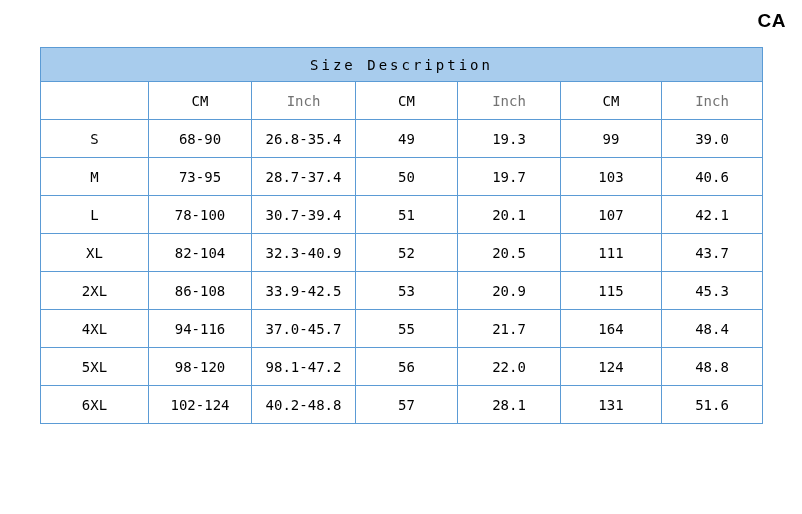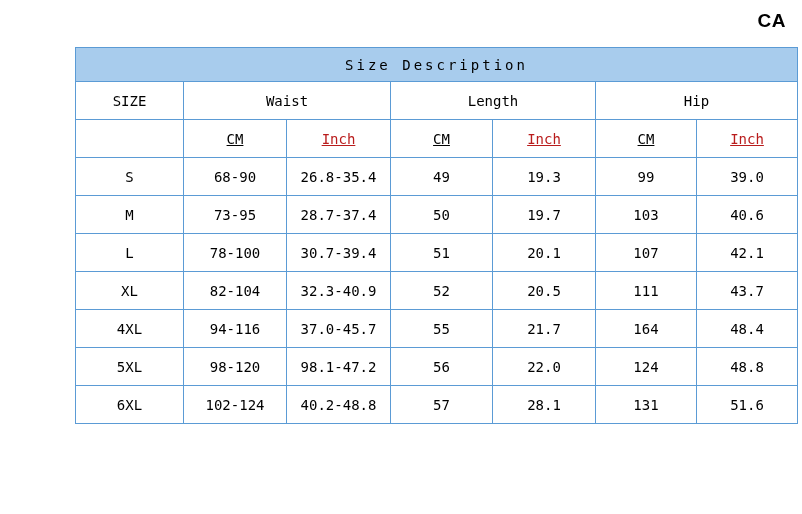--- a/index.html
+++ b/index.html
@@ -31,21 +31,20 @@
   .table-wrap {
     position: absolute;
     left: 40px;
     top: 47px;
     width: 722px;
   }
   table.size-table {
     border-collapse: collapse;
     width: 722px;
     table-layout: fixed;
-    margin-left: 35px;
   }
   table.size-table td {
     border: 1px solid #5b9bd5;
     text-align: center;
     vertical-align: middle;
     height: 37px;
     font-family: "DejaVu Sans Mono", monospace;
     font-size: 14px;
     color: #000000;
     padding: 0;
@@ -60,24 +59,23 @@
   }
   .hdr-cell {
     font-family: "Liberation Sans", sans-serif;
     font-size: 13px;
     color: #000000;
   }
   .sub-cell {
     font-family: "Liberation Sans", sans-serif;
     font-size: 13px;
     color: #000000;
-    text-decoration: underline;
   }
   .sub-cell.inch {
-    color: #b91c1c;
+    color: #737373;
   }
   .size-col {
     font-family: "Liberation Sans", sans-serif;
     font-size: 13px;
   }
   .val-inch {
     color: #e8241f;
   }
   .blank-cell {
     border: 1px solid #5b9bd5;
@@ -99,26 +97,20 @@
         <col style="width:102px">
         <col style="width:103px">
         <col style="width:101px">
         <col style="width:101px">
       </colgroup>
       <tbody>
         <tr>
           <td class="title-cell" colspan="7">Size Description</td>
         </tr>
         <tr>
-          <td class="hdr-cell">SIZE</td>
-          <td class="hdr-cell" colspan="2">Waist</td>
-          <td class="hdr-cell" colspan="2">Length</td>
-          <td class="hdr-cell" colspan="2">Hip</td>
-        </tr>
-        <tr>
           <td class="blank-cell"></td>
           <td class="sub-cell">CM</td>
           <td class="sub-cell inch">Inch</td>
           <td class="sub-cell">CM</td>
           <td class="sub-cell inch">Inch</td>
           <td class="sub-cell">CM</td>
           <td class="sub-cell inch">Inch</td>
         </tr>
 
         <tr>
@@ -154,20 +146,29 @@
         <tr>
           <td class="size-col">XL</td>
           <td>82-104</td>
           <td class="val-inch">32.3-40.9</td>
           <td>52</td>
           <td class="val-inch">20.5</td>
           <td>111</td>
           <td class="val-inch">43.7</td>
         </tr>
 
+        <tr>
+          <td class="size-col">2XL</td>
+          <td>86-108</td>
+          <td class="val-inch">33.9-42.5</td>
+          <td>53</td>
+          <td class="val-inch">20.9</td>
+          <td>115</td>
+          <td class="val-inch">45.3</td>
+        </tr>
 
 
         <tr>
           <td class="size-col">4XL</td>
           <td>94-116</td>
           <td class="val-inch">37.0-45.7</td>
           <td>55</td>
           <td class="val-inch">21.7</td>
           <td>164</td>
           <td class="val-inch">48.4</td>

